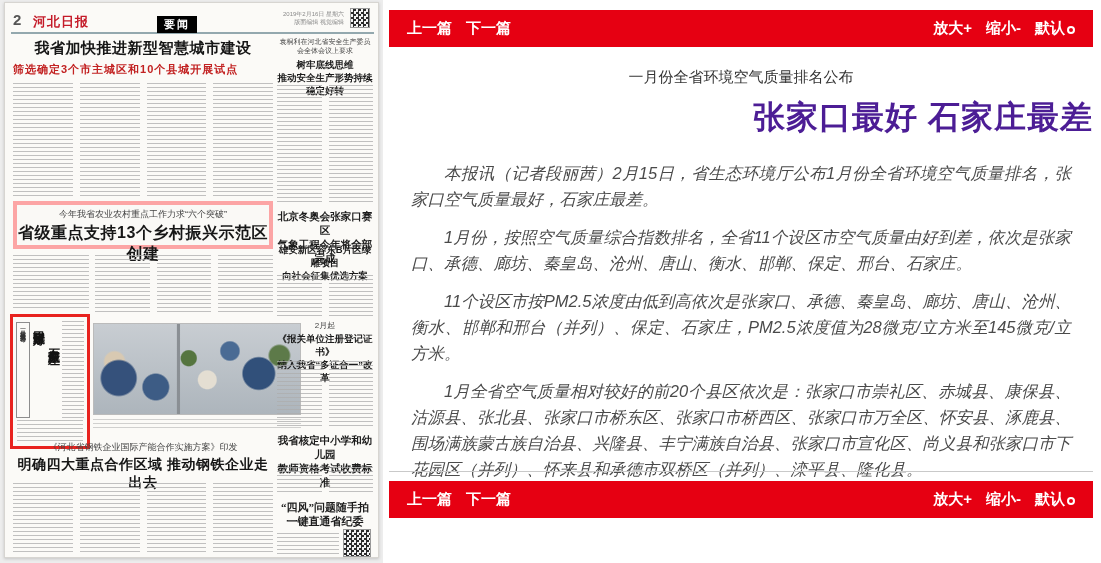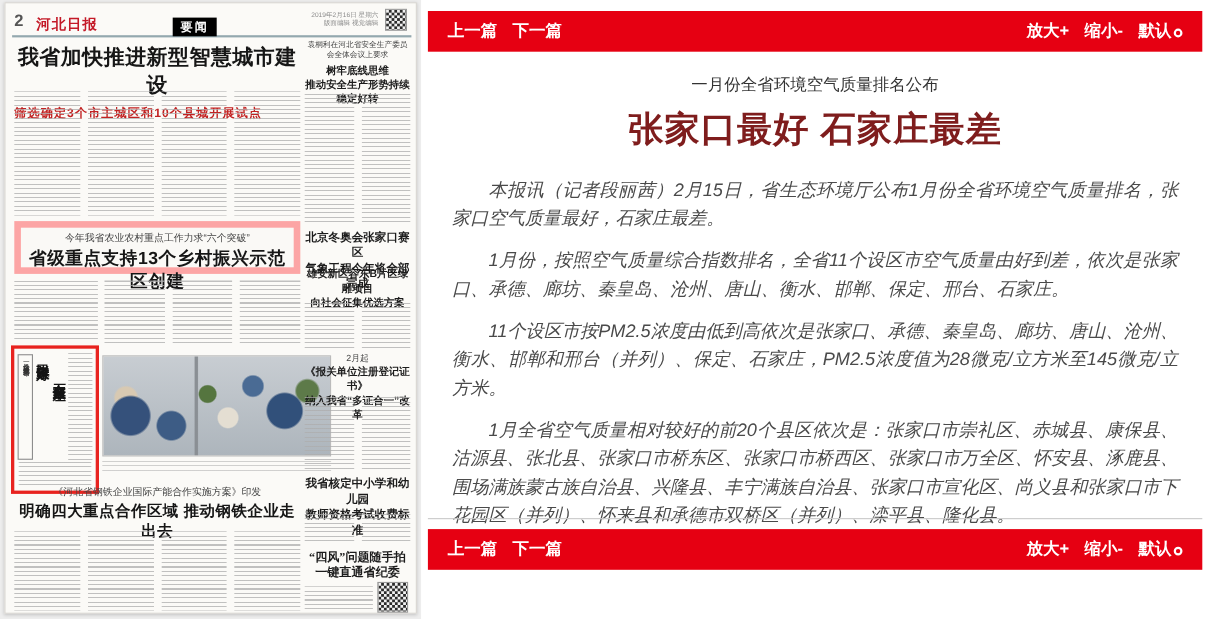--- a/index.html
+++ b/index.html
@@ -15,26 +15,26 @@
 
   .pg-num { font-size:15px; font-weight:bold; color:#555; }
   .masthead { font-size:13px; font-weight:bold; color:#c41a28; letter-spacing:1px; }
   .head-rule { height:2px; background:#93a8ae; }
   .sec-badge { background:#000000; color:#fff; font-size:11px; font-weight:bold;
                padding:1px 7px; letter-spacing:2px; }
   .tiny-meta { font-size:6px; color:#8a8a8a; line-height:8px; text-align:right; white-space:nowrap; }
   .qr { background:repeating-conic-gradient(#2b2b2b 0% 25%, #f2f2f2 0% 50%) 0 0 / 5px 5px;
         border:1px solid #999; }
 
-  .h-main { font-size:19px; font-weight:bold; color:#161616; text-align:center; letter-spacing:.5px; }
+  .h-main { font-size:15px; font-weight:bold; color:#161616; text-align:center; letter-spacing:.5px; }
   .h-sub-red { font-size:11px; font-weight:bold; color:#c22222; letter-spacing:1px; }
   .kicker { font-size:7px; color:#444; text-align:center; line-height:9px; }
   .h2c { font-size:10.5px; font-weight:bold; color:#1c1c1c; text-align:center; line-height:14px; }
   .h2c.serifish { font-family:"Liberation Serif","DejaVu Serif",serif; }
-  .boxed { border:6px solid #fca5a5; background:#faf9f6; }
+  .boxed { border:4px solid #fca5a5; background:#faf9f6; }
 
   .ft { background-image:repeating-linear-gradient(#adadad 0,#adadad 1px,transparent 1px,transparent 4px); opacity:.75; }
   .cols { display:flex; gap:7px; }
   .cols > div { flex:1; }
 
   .photo { background:
       radial-gradient(circle at 12% 60%, #35517b 0 9%, rgba(0,0,0,0) 10%),
       radial-gradient(circle at 10% 42%, #d8c9b2 0 5%, rgba(0,0,0,0) 6%),
       radial-gradient(circle at 30% 70%, #3d5c85 0 8%, rgba(0,0,0,0) 9%),
       radial-gradient(circle at 46% 38%, #55753f 0 6%, rgba(0,0,0,0) 7%),
@@ -56,22 +56,22 @@
   .right-pane { position:absolute; left:383px; top:0; width:718px; height:563px; background:#fff; }
   .toolbar { position:absolute; left:6px; width:704px; height:37px; background:#e60012;
              display:flex; justify-content:space-between; align-items:center; padding:0 18px;
              color:#fff; font-size:15px; font-weight:bold; }
   .toolbar .grp { display:flex; align-items:center; gap:14px; }
   .tb-btn { cursor:pointer; white-space:nowrap; }
   .reset-circle { display:inline-block; width:8px; height:8px; border:2px solid #fff;
                   border-radius:50%; margin-left:2px; vertical-align:-1px; }
   .art-subtitle { position:absolute; left:6px; top:68px; width:704px; text-align:center;
                   font-size:15px; color:#333; }
-  .art-title { position:absolute; left:6px; top:96px; width:704px; text-align:center;
-               font-size:32px; font-weight:bold; color:#7f1d1d; letter-spacing:1px; }
+  .art-title { position:absolute; left:6px; top:96px; width:704px; text-align:right;
+               font-size:32px; font-weight:bold; color:#4c1d95; letter-spacing:1px; }
   .art-body { position:absolute; left:28px; top:160px; width:660px; font-size:16.5px;
               color:#4a4a4a; line-height:26px; text-align:justify; }
   .art-body p { text-indent:2em; margin:0 0 12px 0;font-style:italic; }
   .divider { position:absolute; left:6px; top:471px; width:704px; height:0; border-top:1px solid #c9c9c9; }
 </style>
 </head>
 <body>
 
 <div class="app">
 

